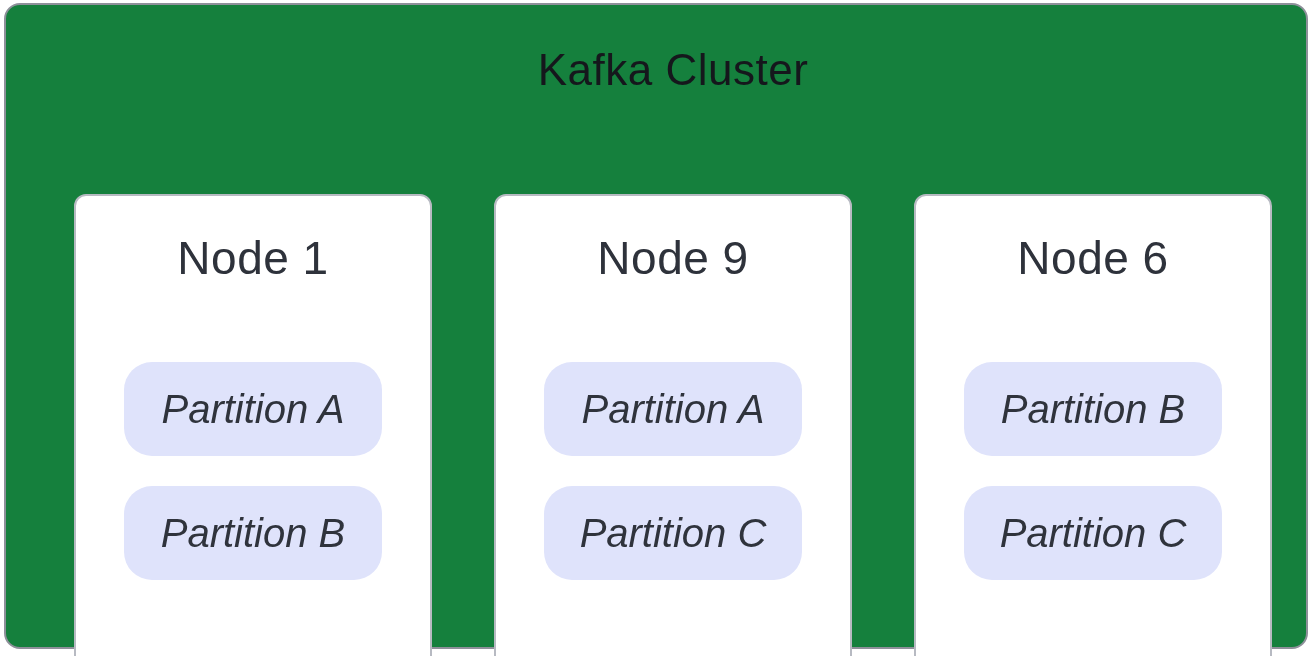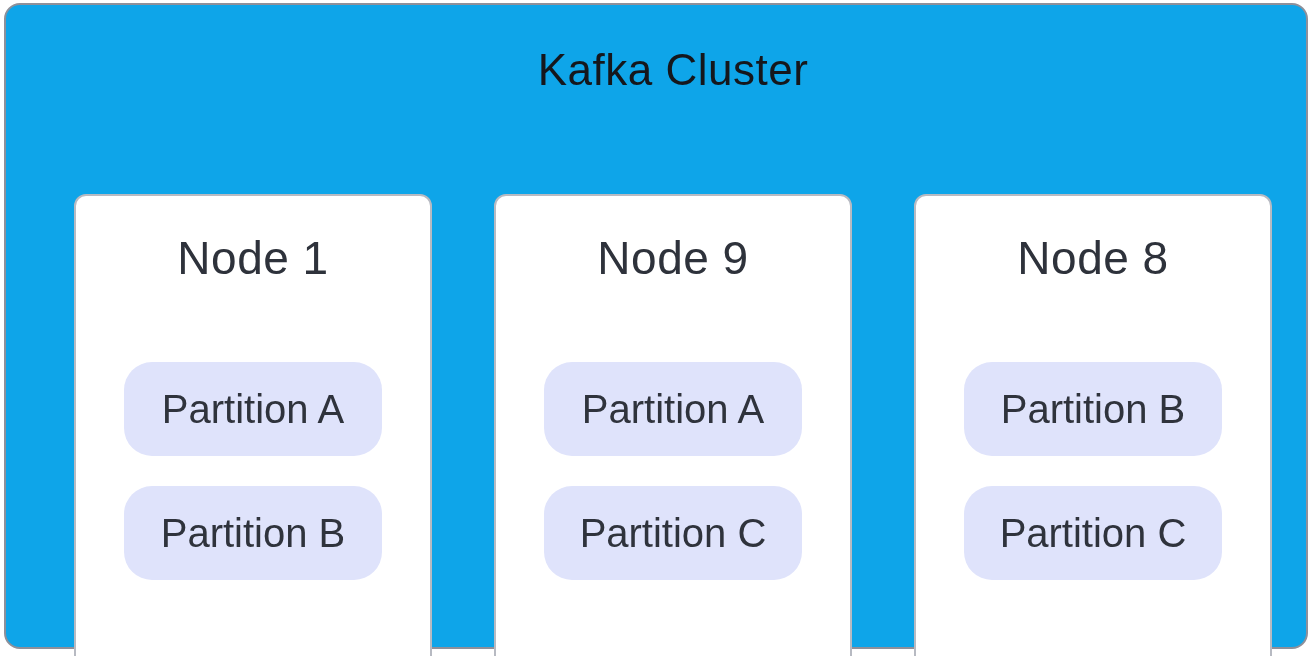--- a/index.html
+++ b/index.html
@@ -9,21 +9,21 @@
     height: 656px;
     overflow: hidden;
     background: #ffffff;
     font-family: "Liberation Sans", sans-serif;
   }
   .cluster {
     box-sizing: border-box;
     width: 1304px;
     height: 646px;
     margin: 3px auto 0 auto;
-    background: #0ea5e9;
+    background: #15803d;
     border: 2px solid #8e909a;
     border-radius: 16px;
     display: flex;
     flex-direction: column;
     align-items: center;
     padding-left: 34px;
   }
   .cluster-title {
     margin-top: 40px;
     font-size: 44px;
@@ -65,20 +65,21 @@
     width: 258px;
     height: 94px;
     background: #dfe3fb;
     border-radius: 28px;
     display: flex;
     align-items: center;
     justify-content: center;
     font-size: 40px;
     color: #2f333c;
     white-space: nowrap;
+    font-style: italic;
   }
 </style>
 </head>
 <body>
 
 <div class="cluster">
   <div class="cluster-title">Kafka Cluster</div>
 
   <div class="node-row">
 
@@ -92,21 +93,21 @@
 
     <div class="node-card">
       <div class="node-title">Node 9</div>
       <div class="pill-stack">
         <div class="partition-pill">Partition A</div>
         <div class="partition-pill">Partition C</div>
       </div>
     </div>
 
     <div class="node-card">
-      <div class="node-title">Node 8</div>
+      <div class="node-title">Node 6</div>
       <div class="pill-stack">
         <div class="partition-pill">Partition B</div>
         <div class="partition-pill">Partition C</div>
       </div>
     </div>
 
   </div>
 </div>
 
 </body></html>

